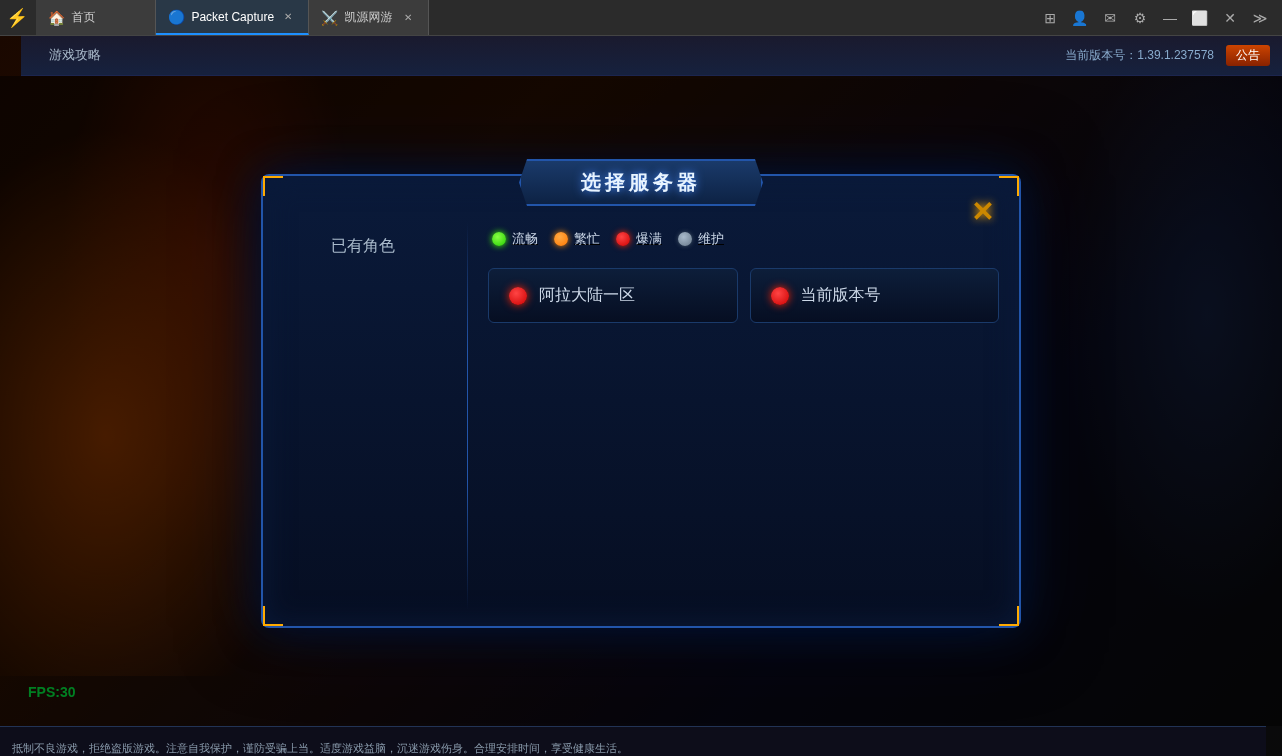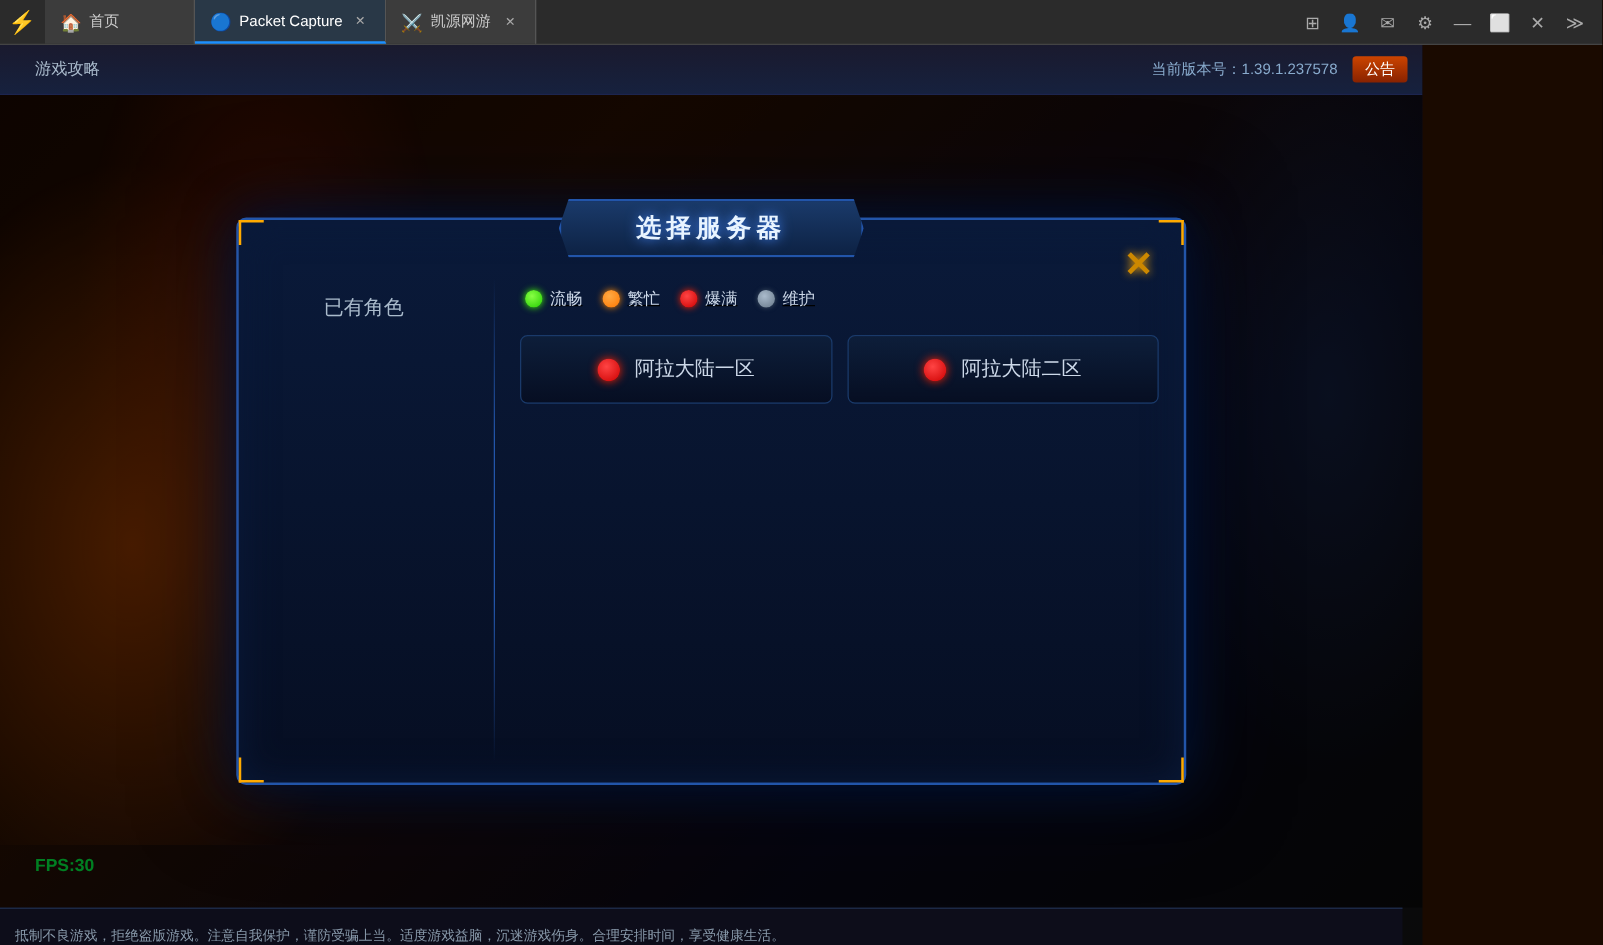--- a/index.html
+++ b/index.html
@@ -74,25 +74,26 @@
       align-items: center;
       justify-content: center;
       border-radius: 4px;
       color: #aaa;
       font-size: 14px;
       cursor: pointer;
     }
 
     
     .game-area {
-      width: 1138px;
+      width: 1282px;
       height: 720px;
       position: relative;
       background: linear-gradient(135deg, #1a0800 0%, #2a1000 30%, #0a0a1a 70%, #0a0a0a 100%);
       overflow: hidden;
+      padding-left: 21px;
     }
 
     
     .bg-left {
       position: absolute;
       left: 0;
       top: 40px;
       width: 350px;
       height: 600px;
       background: radial-gradient(ellipse at 30% 60%, #ff6600aa 0%, transparent 60%),
@@ -344,21 +345,20 @@
       border: 1px solid #1a3a6a;
       border-radius: 6px;
       padding: 16px 20px;
       display: flex;
       align-items: center;
       gap: 12px;
       cursor: pointer;
       color: #ccd8e8;
       font-size: 16px;
       transition: all 0.2s;
-      justify-content: center;
     }
     .server-dot-red {
       width: 18px;
       height: 18px;
       border-radius: 50%;
       background: radial-gradient(circle at 40% 35%, #ff4444, #cc0000);
       box-shadow: 0 0 8px #ff2200;
       flex-shrink: 0;
     }
 
@@ -469,21 +469,21 @@
             </div>
           </div>
 
           <div class="server-grid">
             <div class="server-btn">
               <div class="server-dot-red"></div>
               <span>阿拉大陆一区</span>
             </div>
             <div class="server-btn">
               <div class="server-dot-red"></div>
-              <span>阿拉大陆二区</span>
+              <span>当前版本号</span>
             </div>
           </div>
         </div>
       </div>
     </div>
   </div>
 
   <div class="fps-counter">FPS:30</div>
 
   <div class="bottom-bar">

